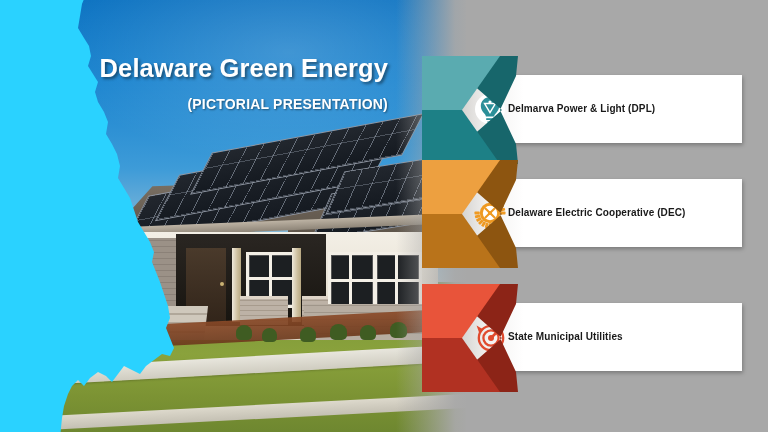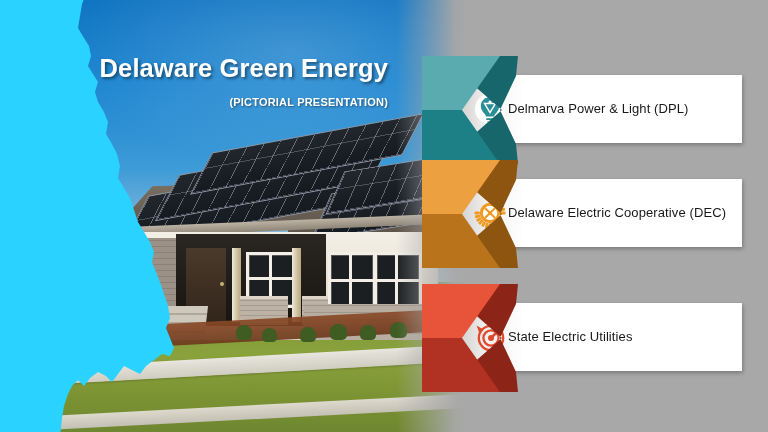--- a/index.html
+++ b/index.html
@@ -145,40 +145,40 @@
 
   
   .title-wrap{position:absolute;left:0px;top:52px;width:400px;text-align:right;}
   .title-line{
     color:#ffffff;font-weight:bold;font-size:25.5px;line-height:33px;
     letter-spacing:.1px;
     text-shadow:2px 2px 3px rgba(0,0,0,.45);
     padding-right:12px;
   }
   .subtitle{
-    color:#ffffff;font-weight:bold;font-size:11px;letter-spacing:.2px;
+    color:#ffffff;font-weight:bold;font-size:14px;letter-spacing:.2px;
     margin-top:11px;padding-right:12px;
     text-shadow:1px 1px 2px rgba(0,0,0,.45);
   }
 
   
   .row{position:absolute;left:404px;width:364px;height:112px;}
   .row.r1{top:54px;} .row.r2{top:158px;} .row.r3{top:282px;}
 
   .card{
     position:absolute;left:58px;top:21px;width:280px;height:68px;
     background:linear-gradient(90deg,#d6d4d1 0%,#f2f1f0 9%,#ffffff 22%,#ffffff 100%);
     box-shadow:1px 2px 4px rgba(0,0,0,.28);
   }
   .card-inner{
     position:absolute;left:46px;top:0;right:12px;height:68px;
     display:flex;align-items:center;
   }
   .card-label{
-    font-size:13px;font-weight:normal;color:#191919;line-height:15.5px;
+    font-size:10px;font-weight:bold;color:#191919;line-height:15.5px;
     letter-spacing:.1px;
   }
   .card-icon{
     position:absolute;left:12px;top:18px;width:32px;height:32px;
   }
 
   .chev{position:absolute;left:0;top:0;width:118px;height:112px;}
 </style>
 </head>
 <body>
@@ -328,21 +328,21 @@
         <svg viewBox="0 0 32 32" width="32" height="32">
           <circle cx="17" cy="17" r="12.2" fill="none" stroke="#e04a2e" stroke-width="2.3"></circle>
           <circle cx="17" cy="17" r="7.6" fill="none" stroke="#e04a2e" stroke-width="2.3"></circle>
           <circle cx="17" cy="17" r="3" fill="#e04a2e"></circle>
           <path d="M17 17 L28 6" stroke="#e04a2e" stroke-width="2.6" stroke-linecap="round"></path>
           <path d="M23.5 2.2 L24.6 7.4 L29.8 8.5 L25.6 11 L20.4 9.9 L19.3 4.7 Z" fill="#e04a2e"></path>
           <path d="M2.6 4.4 L9.2 8.6 L5.4 12.6 Z" fill="#e04a2e"></path>
         </svg>
       </div>
       <div class="card-inner">
-        <div class="card-label">State Electric Utilities</div>
+        <div class="card-label">State Municipal Utilities</div>
       </div>
     </div>
     <svg class="chev" viewBox="0 0 118 112">
       <path d="M36 2 L114 2 L112 22 L96 56 L112 90 L114 110 L36 110 L98 56 Z" fill="#8c2417"></path>
       <path d="M18 2 L96 2 L58 56 L18 56 Z" fill="#e8543a"></path>
       <path d="M18 56 L58 56 L96 110 L18 110 Z" fill="#b13122"></path>
     </svg>
   </div>
 
 </div>

